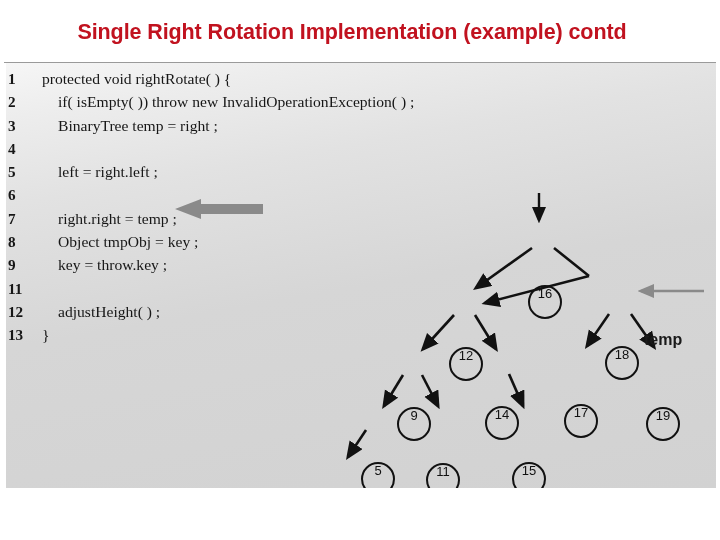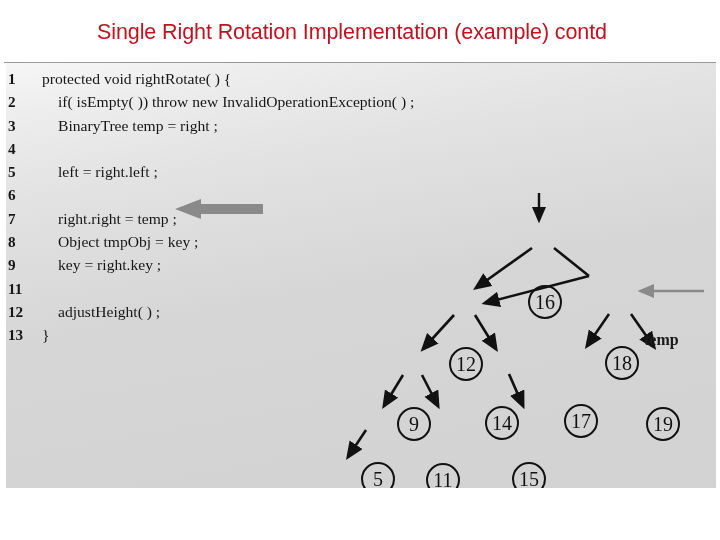--- a/index.html
+++ b/index.html
@@ -17,21 +17,21 @@
 
   
   #slide-title {
     position: absolute;
     left: 0;
     top: 20px;
     width: 704px;
     text-align: center;
     font-family: "Liberation Sans", sans-serif;
     font-size: 21.5px;
-    font-weight: normal;
+    font-weight: bold;
     color: #c1121f;
     letter-spacing: -0.1px;
     white-space: nowrap;
   }
 
   
   #content-panel {
     position: absolute;
     left: 4px;
     top: 62px;
@@ -96,32 +96,31 @@
   .node {
     position: absolute;
     width: 30px;
     height: 30px;
     margin-left: -15px;
     margin-top: -15px;
     border: 2px solid #111111;
     border-radius: 50%;
     background: transparent;
     display: flex;
-    align-items: center;
     justify-content: center;
-    font-family: Liberation Serif, serif;
-    font-size: 20px;
+    font-family: Liberation Sans, sans-serif;
+    font-size: 13px;
     color: #111111;
     line-height: 1;
   }
   #temp-label {
     position: absolute;
     left: 640px;
     top: 268px;
-    font-family: Liberation Serif, serif;
+    font-family: Liberation Sans, sans-serif;
     font-weight: bold;
     font-size: 16px;
     color: #1a1a1a;
   }
 </style>
 </head>
 <body>
 
 <div id="slide-title">Single Right Rotation Implementation (example) contd</div>
 
@@ -156,21 +155,21 @@
     <div class="code-line">
       <span class="ln">7</span>
       <span class="src ind1">right.right = temp ;</span>
     </div>
     <div class="code-line">
       <span class="ln">8</span>
       <span class="src ind1">Object tmpObj = key ;</span>
     </div>
     <div class="code-line">
       <span class="ln">9</span>
-      <span class="src ind1">key = right.key ;</span>
+      <span class="src ind1">key = throw.key ;</span>
     </div>
     <div class="code-line">
       <span class="ln">11</span>
     </div>
     <div class="code-line">
       <span class="ln">12</span>
       <span class="src ind1">adjustHeight( ) ;</span>
     </div>
     <div class="code-line">
       <span class="ln">13</span>

